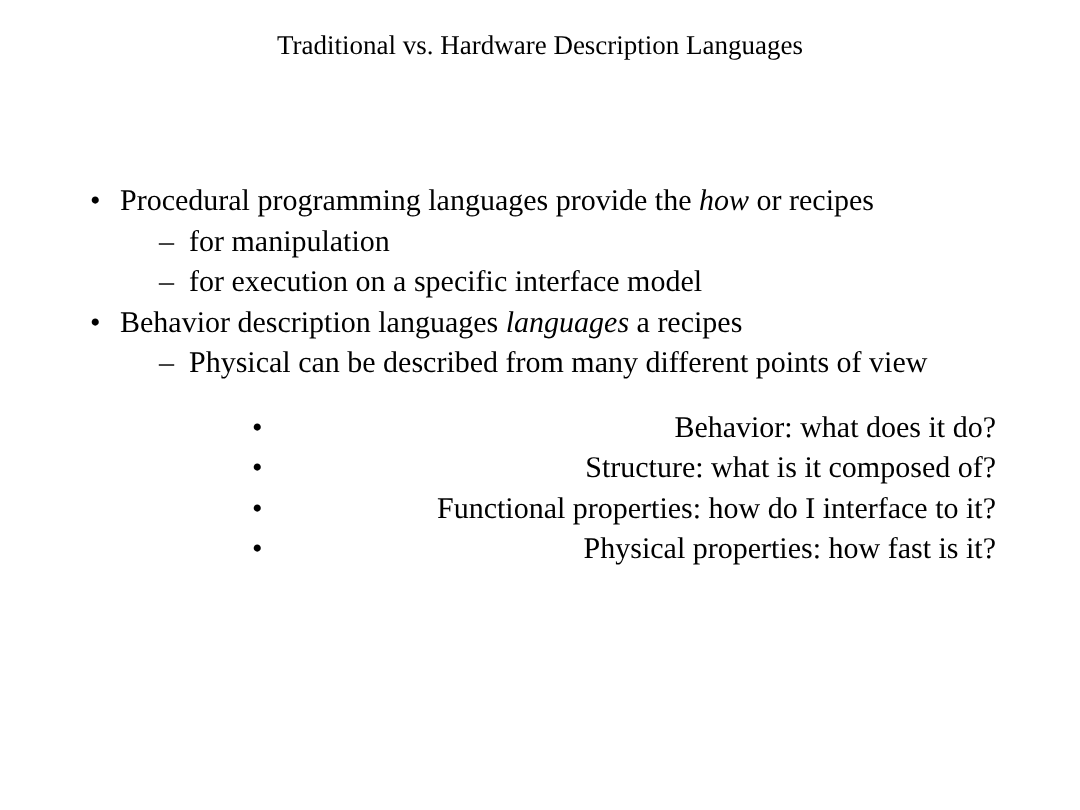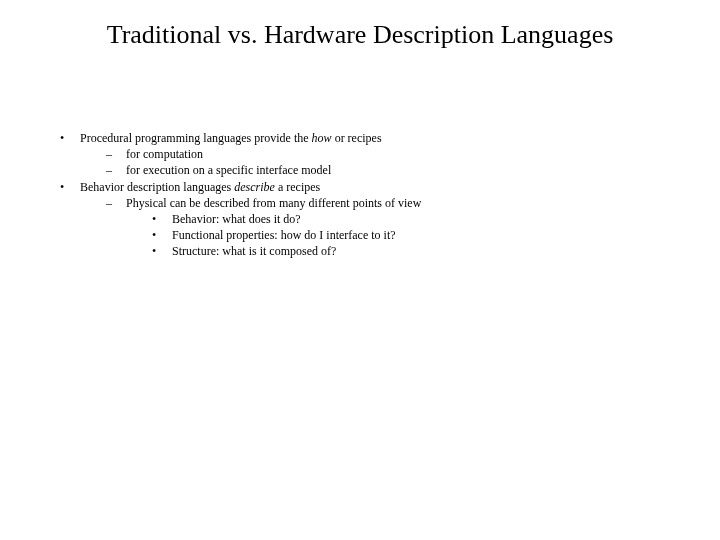--- a/index.html
+++ b/index.html
@@ -12,30 +12,30 @@
     color: #000;
   }
   .slide {
     box-sizing: border-box;
     width: 720px;
     height: 540px;
     padding: 20px 40px 20px 40px;
     position: relative;
   }
   .title {
-    font-size: 26px;
+    font-size: 18px;
     text-align: center;
     margin: 0 0 80px 0;
     font-weight: normal;
   }
   ul.level1 {
     list-style: none;
     margin: 0;
     padding: 0 0 0 20px;
-    font-size: 12px;
+    font-size: 20px;
     line-height: 1.35;
   }
   ul.level1 > li {
     position: relative;
     padding-left: 20px;
     margin: 0;
   }
   ul.level1 > li::before {
     content: "•";
     position: absolute;
@@ -53,22 +53,23 @@
     margin: 0;
   }
   ul.level2 > li::before {
     content: "–";
     position: absolute;
     left: 0;
     top: 0;
   }
   ul.level3 {
     list-style: none;
-    margin: 0;
+    margin: 16px;
     padding: 0 0 0 26px;
+    text-align: right;
   }
   ul.level3 > li {
     position: relative;
     padding-left: 20px;
     margin: 0;
   }
   ul.level3 > li::before {
     content: "•";
     position: absolute;
     left: 0;
@@ -83,34 +84,35 @@
 
 <div class="slide">
 
   <h1 class="title">Traditional vs. Hardware Description Languages</h1>
 
   <ul class="level1">
 
     <li>
       <span>Procedural programming languages provide the </span><span class="italic">how</span><span> or recipes</span>
       <ul class="level2">
-        <li><span>for computation</span></li>
+        <li><span>for manipulation</span></li>
         <li><span>for execution on a specific interface model</span></li>
       </ul>
     </li>
 
     <li>
-      <span>Behavior description languages </span><span class="italic">describe</span><span> a recipes</span>
+      <span>Behavior description languages </span><span class="italic">languages</span><span> a recipes</span>
       <ul class="level2">
         <li>
           <span>Physical can be described from many different points of view</span>
           <ul class="level3">
             <li><span>Behavior: what does it do?</span></li>
+            <li><span>Structure: what is it composed of?</span></li>
             <li><span>Functional properties: how do I interface to it?</span></li>
-            <li><span>Structure: what is it composed of?</span></li>
+            <li><span>Physical properties: how fast is it?</span></li>
           </ul>
         </li>
       </ul>
     </li>
 
   </ul>
 
 </div>
 
 </body></html>

